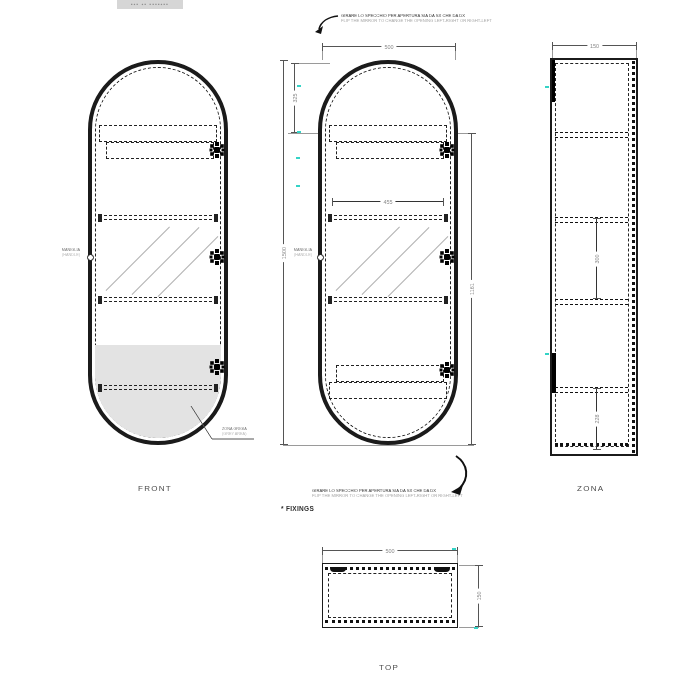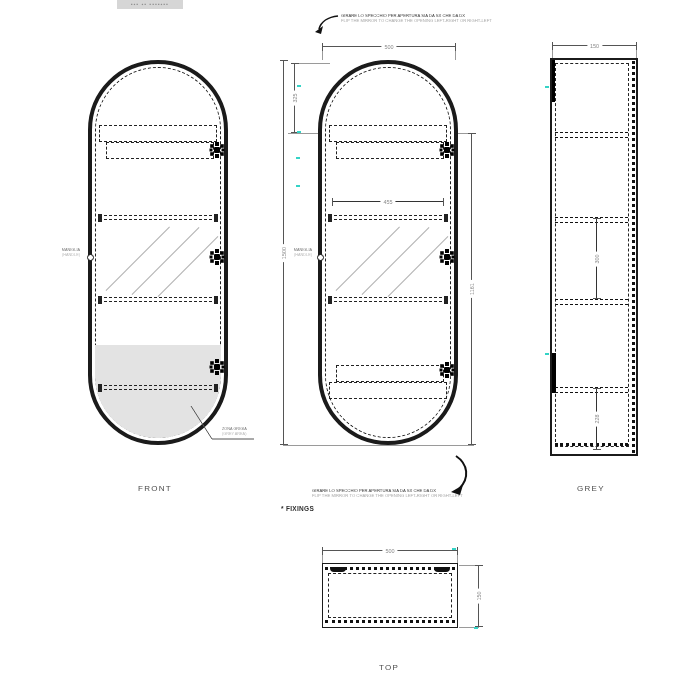--- a/index.html
+++ b/index.html
@@ -192,21 +192,21 @@
     <div class="sshelf" style="top:327px;"></div>
     <div class="sbottom"></div>
     <div class="dimv dim-dark" style="left:44px;top:158px;height:81px;">
       <span class="lb">300</span>
     </div>
     <div class="dimv dim-dark" style="left:44px;top:328px;height:62px;">
       <span class="lb">228</span>
     </div>
   </div>
 
-  <div class="vlabel" style="left:577px;top:484px;">GREY</div>
+  <div class="vlabel" style="left:577px;top:484px;">ZONA</div>
 
   <div class="extl" style="left:322px;top:552px;width:1px;height:11px;"></div>
   <div class="extl" style="left:457px;top:552px;width:1px;height:11px;"></div>
   <div class="extl" style="left:459px;top:565px;width:20px;height:1px;"></div>
   <div class="extl" style="left:459px;top:627px;width:20px;height:1px;"></div>
 
   <div class="dimh" style="left:322px;top:550px;width:136px;">
     <span class="lb">500</span>
   </div>
   <div class="dimv" style="left:478px;top:565px;height:62px;">

